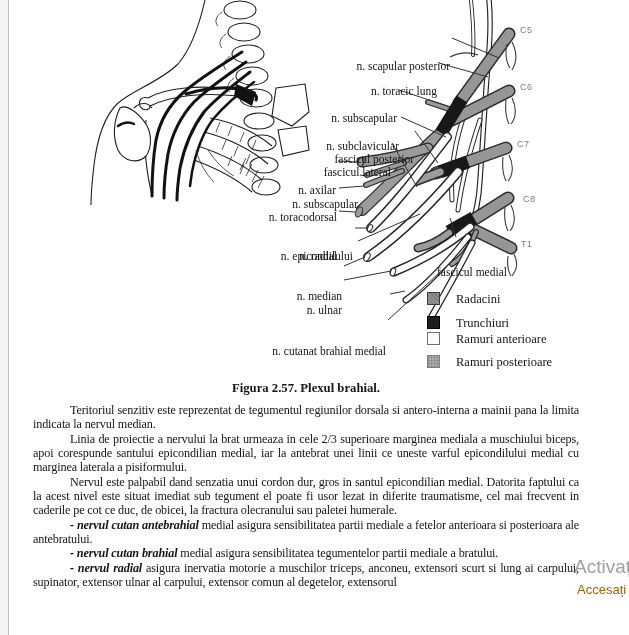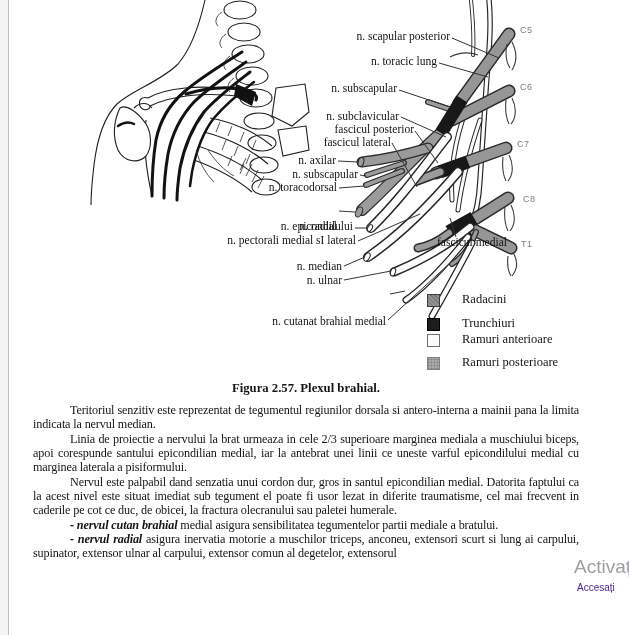--- a/index.html
+++ b/index.html
@@ -2,43 +2,43 @@
 <html><head>
 <meta charset="utf-8">
 <style>
   html,body{margin:0;padding:0;}
   body{position:relative;width:629px;height:635px;overflow:hidden;background:#ffffff;
        font-family:"Liberation Serif", serif;color:#151515;}
   .edge-strip{position:absolute;left:0;top:0;width:8px;height:635px;background:#f4f4f4;
        border-right:1px solid #bfbfbf;}
   .figure{position:absolute;left:0;top:0;width:629px;height:378px;}
   .figure svg{position:absolute;left:0;top:0;}
-  .fig-label{position:absolute;font-size:11.5px;line-height:13px;white-space:nowrap;color:#141414;}
+  .fig-label{position:absolute;font-size:11.5px;line-height:13px;white-space:nowrap;color:#141414;margin-top:30px;}
   .root-label{position:absolute;font-family:Liberation Sans, sans-serif;font-size:9px;
        color:#7d7d7d;letter-spacing:.5px;}
-  .legend-row{position:absolute;left:427px;display:flex;align-items:flex-end;gap:22px;}
+  .legend-row{position:absolute;left:427px;display:flex;align-items:flex-start;gap:16px;}
   .swatch{width:13px;height:13px;box-sizing:border-box;flex:0 0 13px;}
   .sw-0{background:#919191;border:1px solid #3c3c3c;
         background-image:repeating-linear-gradient(45deg,rgba(0,0,0,.18) 0 1px,transparent 1px 3px);}
   .sw-1{background:#1d1d1d;border:1px solid #000;}
   .sw-2{background:#fbfbfb;border:1px solid #6f6f6f;}
   .sw-3{background:#ababab;border:1px solid #808080;
         background-image:repeating-linear-gradient(0deg,rgba(0,0,0,.12) 0 1px,transparent 1px 3px),
                          repeating-linear-gradient(90deg,rgba(0,0,0,.12) 0 1px,transparent 1px 3px);}
   .legend-label{font-size:12.5px;}
   .caption{position:absolute;left:33px;width:546px;top:381px;text-align:center;
        font-weight:bold;font-size:12.7px;}
   .bodytext{position:absolute;left:33px;width:546px;top:403px;font-size:12.2px;
        line-height:14.35px;text-align:justify;letter-spacing:-0.15px;}
   .bodytext p{margin:0;text-indent:37px;}
   .lead{font-style:italic;font-weight:bold;}
   .wm1{position:absolute;left:574px;top:556px;font-family:"Liberation Sans",sans-serif;
        font-size:19px;color:#9fa0a3;white-space:nowrap;}
   .wm2{position:absolute;left:577px;top:582px;font-family:"Liberation Sans",sans-serif;
-       font-size:10px;color:#4c1d95;white-space:nowrap;}
+       font-size:13px;color:#a16207;white-space:nowrap;}
   
   .ln{stroke:#1f1f1f;fill:none;stroke-width:1.1;}
   .thin{stroke:#2a2a2a;fill:none;stroke-width:.8;}
   .bone{stroke:#1f1f1f;fill:#ffffff;stroke-width:1.1;}
   .nerve{stroke:#121212;fill:none;stroke-linecap:round;}
   .root-out{stroke:#2b2b2b;stroke-width:13;fill:none;stroke-linecap:round;}
   .root-in{stroke:#969696;stroke-width:10;fill:none;stroke-linecap:round;}
   .trunk{stroke:#181818;fill:none;}
   .gray-out{stroke:#2b2b2b;fill:none;stroke-linecap:round;}
   .gray-in{stroke:#9b9b9b;fill:none;stroke-linecap:round;}
@@ -188,21 +188,20 @@
   <span class="fig-label" style="right:192px;top:55px">n. toracic lung</span>
   <span class="fig-label" style="right:232px;top:82px">n. subscapular</span>
   <span class="fig-label" style="right:230px;top:110px">n. subclavicular</span>
   <span class="fig-label" style="right:215px;top:123px">fascicul posterior</span>
   <span class="fig-label" style="right:238px;top:136px">fascicul lateral</span>
   <span class="fig-label" style="right:293px;top:154px">n. axilar</span>
   <span class="fig-label" style="right:271px;top:168px">n. subscapular</span>
   <span class="fig-label" style="right:292px;top:181px">n. toracodorsal</span>
   <span class="fig-label" style="right:292px;top:220px">n. radial</span>
   <span class="fig-label" style="right:276px;top:220px">n. epicondilului</span>
-  <span class="fig-label" style="right:273px;top:234px">n. pectorali medial sI lateral</span>
   <span class="fig-label" style="right:287px;top:260px">n. median</span>
   <span class="fig-label" style="right:287px;top:274px">n. ulnar</span>
   <span class="fig-label" style="right:243px;top:315px">n. cutanat brahial medial</span>
   <span class="fig-label" style="left:437px;top:236px">fascicul medial</span>
 
   <span class="root-label" style="left:520px;top:25px">C5</span>
   <span class="root-label" style="left:520px;top:82px">C6</span>
   <span class="root-label" style="left:517px;top:139px">C7</span>
   <span class="root-label" style="left:523px;top:194px">C8</span>
   <span class="root-label" style="left:521px;top:239px">T1</span>
@@ -226,18 +225,19 @@
     </div>
   </div>
 </div>
 
 <div class="caption">Figura 2.57. Plexul brahial.</div>
 
 <div class="bodytext">
   <p><span class="lead"></span><span>Teritoriul senzitiv este reprezentat de tegumentul regiunilor dorsala si antero-interna a mainii pana la limita indicata la nervul median.</span></p>
   <p><span class="lead"></span><span>Linia de proiectie a nervului la brat urmeaza in cele 2/3 superioare marginea mediala a muschiului biceps, apoi corespunde santului epicondilian medial, iar la antebrat unei linii ce uneste varful epicondilului medial cu marginea laterala a pisiformului.</span></p>
   <p><span class="lead"></span><span>Nervul este palpabil dand senzatia unui cordon dur, gros in santul epicondilian medial. Datorita faptului ca la acest nivel este situat imediat sub tegument el poate fi usor lezat in diferite traumatisme, cel mai frecvent in caderile pe cot ce duc, de obicei, la fractura olecranului sau paletei humerale.</span></p>
+  <p><span class="lead">- nervul cutan antebrahial</span><span> medial asigura sensibilitatea partii mediale a fetelor anterioara si posterioara ale antebratului.</span></p>
   <p><span class="lead">- nervul cutan brahial</span><span> medial asigura sensibilitatea tegumentelor partii mediale a bratului.</span></p>
   <p><span class="lead">- nervul radial</span><span> asigura inervatia motorie a muschilor triceps, anconeu, extensori scurt si lung ai carpului, supinator, extensor ulnar al carpului, extensor comun al degetelor, extensorul</span></p>
 </div>
 
 <div class="wm1">Activaț</div>
 <div class="wm2">Accesați</div>
 
 </body></html>

